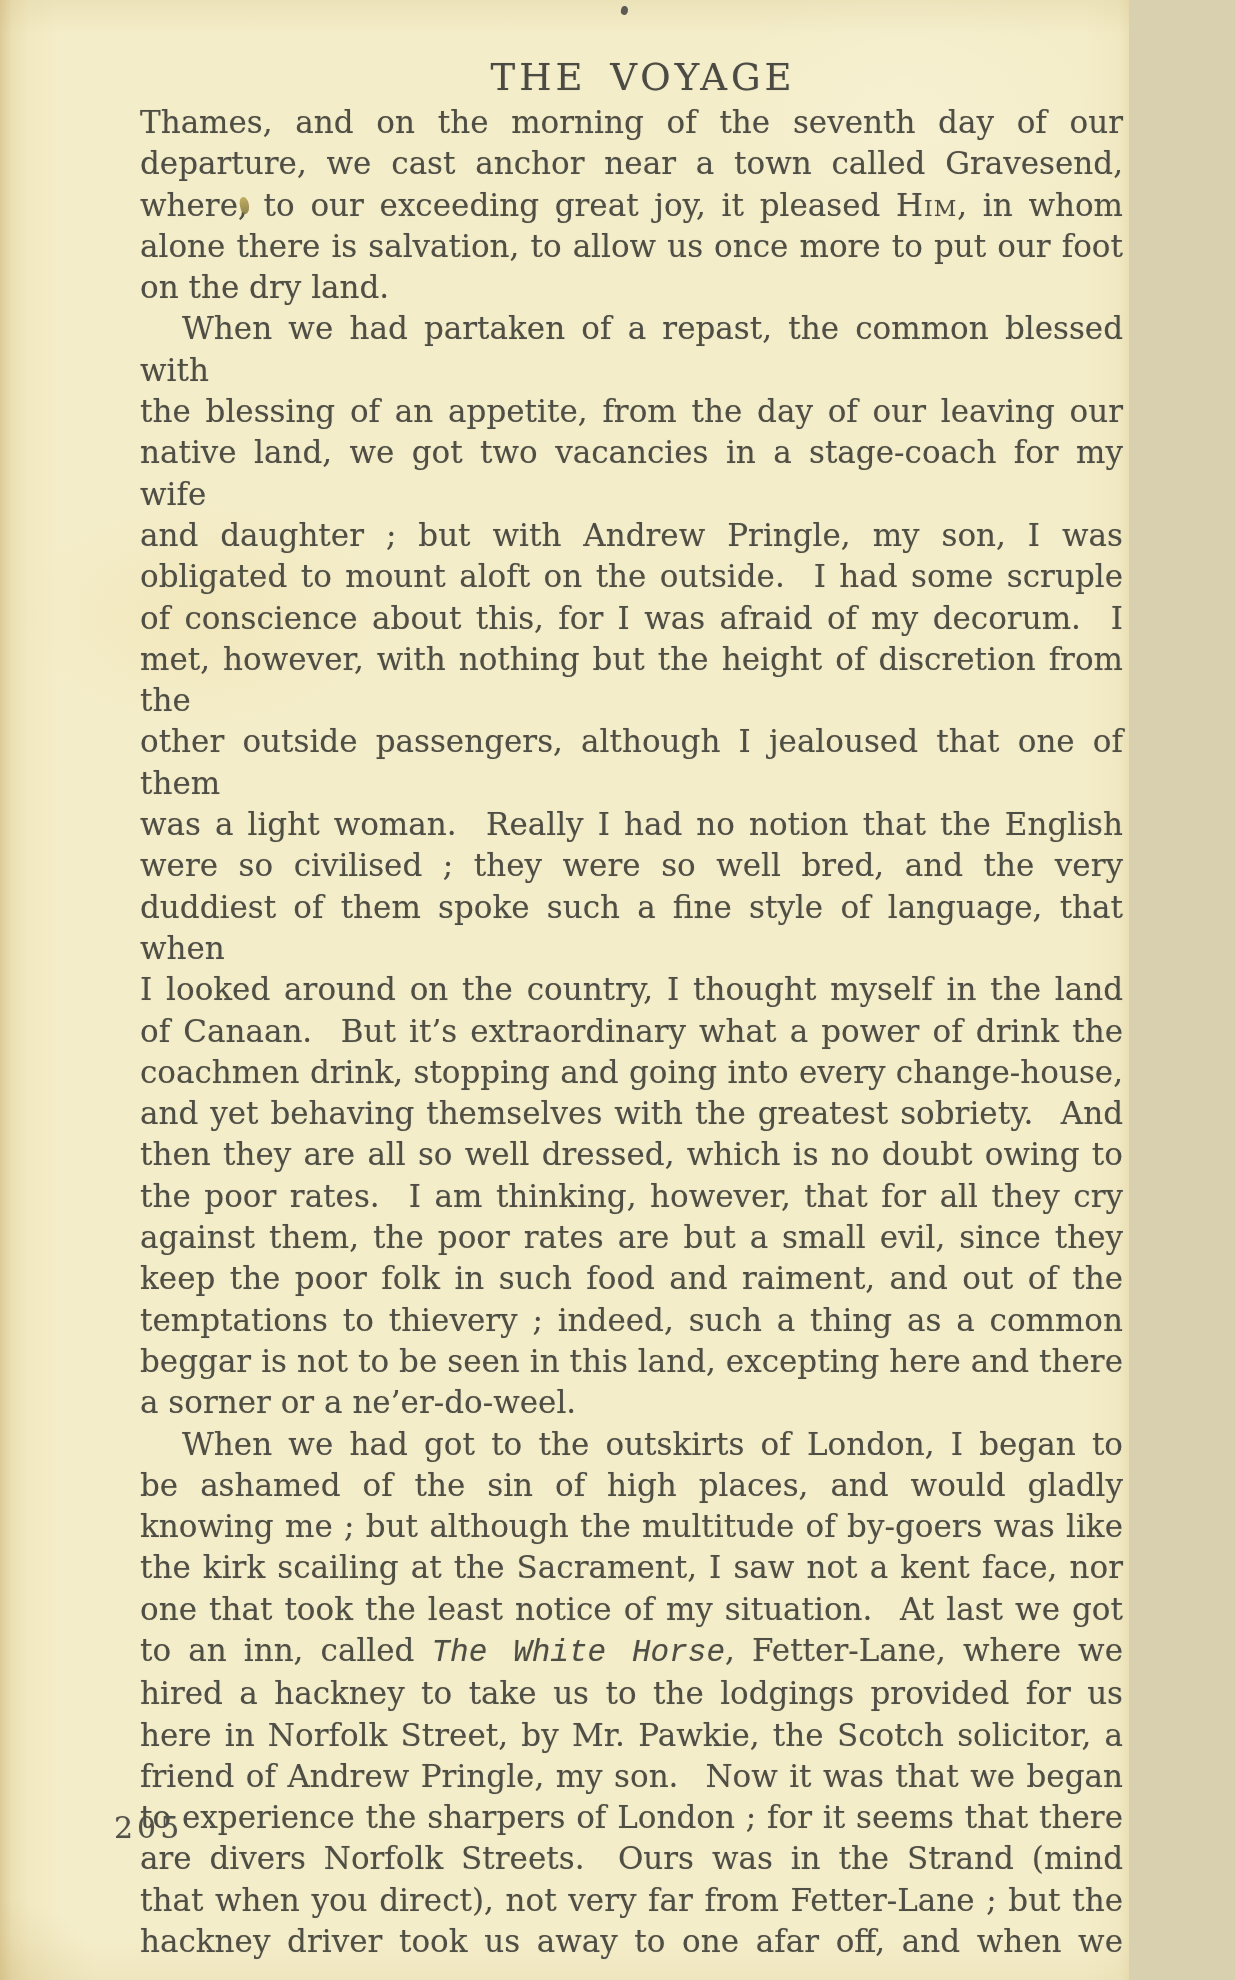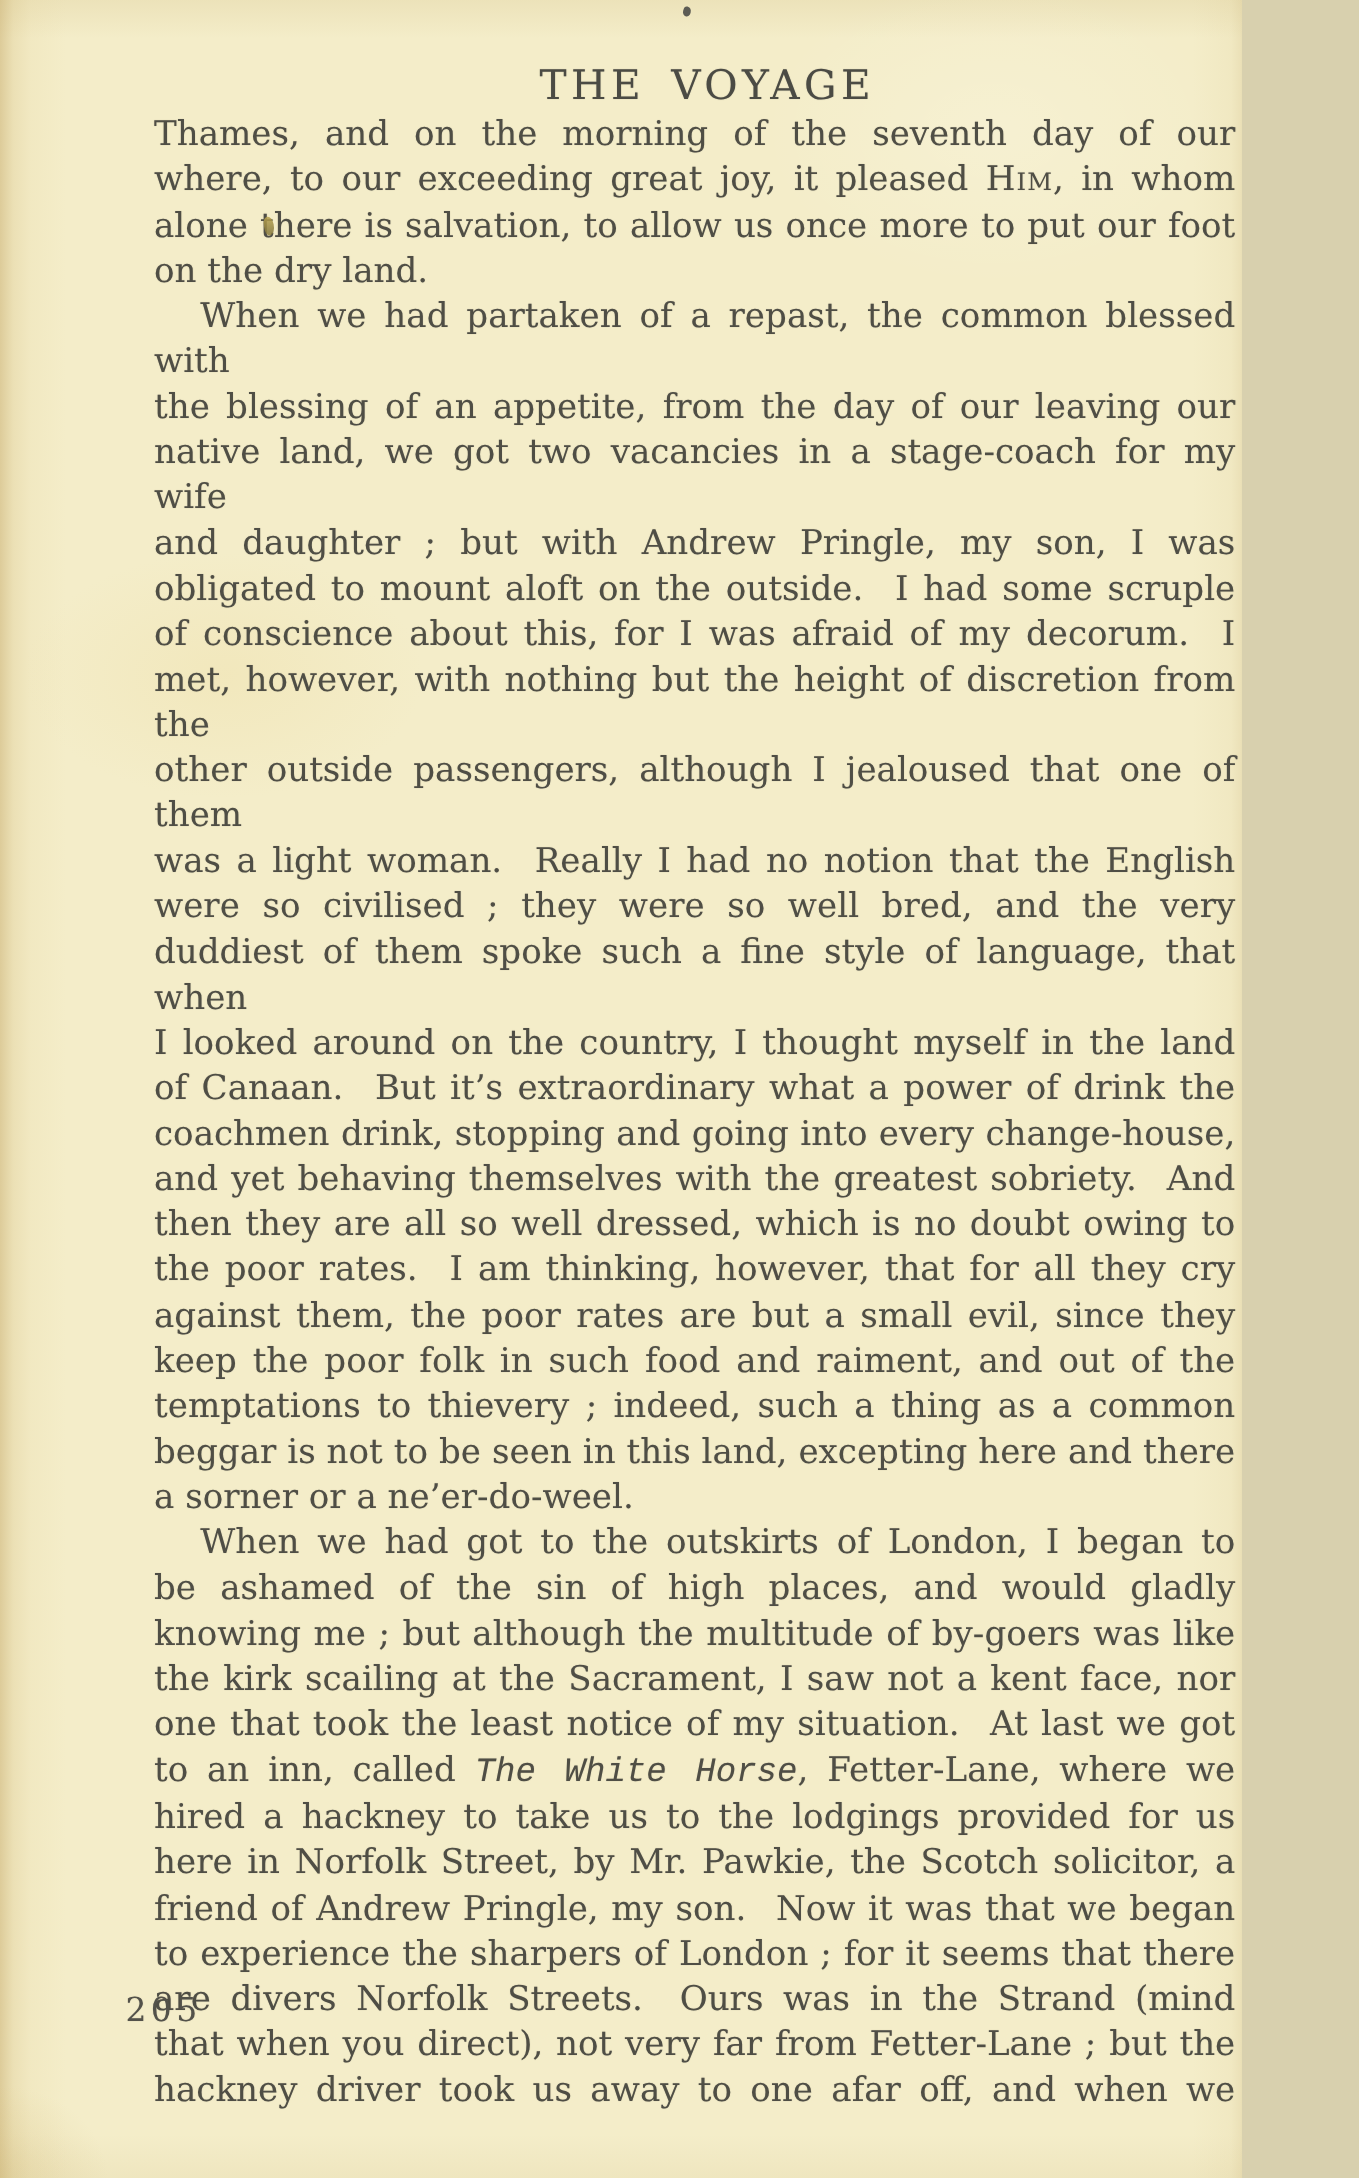--- a/index.html
+++ b/index.html
@@ -95,20 +95,21 @@
 </style>
 </head>
 <body>
 
 <div class="page">
   <div class="running-head">THE VOYAGE</div>
 
   <div class="body-text" id="body-text">
       <div class="paragraph">
         <div class="text-line"><span class="seg">Thames, and on the morning of the seventh day of our</span></div>
+        <div class="text-line"><span class="seg">departure, we cast anchor near a town called Gravesend,</span></div>
         <div class="text-line"><span class="seg">where, to our exceeding great joy, it pleased </span><span class="seg-smallcaps">Him</span><span class="seg">, in whom</span></div>
         <div class="text-line"><span class="seg">alone there is salvation, to allow us once more to put our foot</span></div>
         <div class="text-line no-justify"><span class="seg">on the dry land.</span></div>
       </div>
       <div class="paragraph">
         <div class="text-line indent"><span class="seg">When we had partaken of a repast, the common blessed with</span></div>
         <div class="text-line"><span class="seg">the blessing of an appetite, from the day of our leaving our</span></div>
         <div class="text-line"><span class="seg">native land, we got two vacancies in a stage-coach for my wife</span></div>
         <div class="text-line"><span class="seg">and daughter ; but with Andrew Pringle, my son, I was</span></div>
         <div class="text-line"><span class="seg">obligated to mount aloft on the outside.  I had some scruple</span></div>

